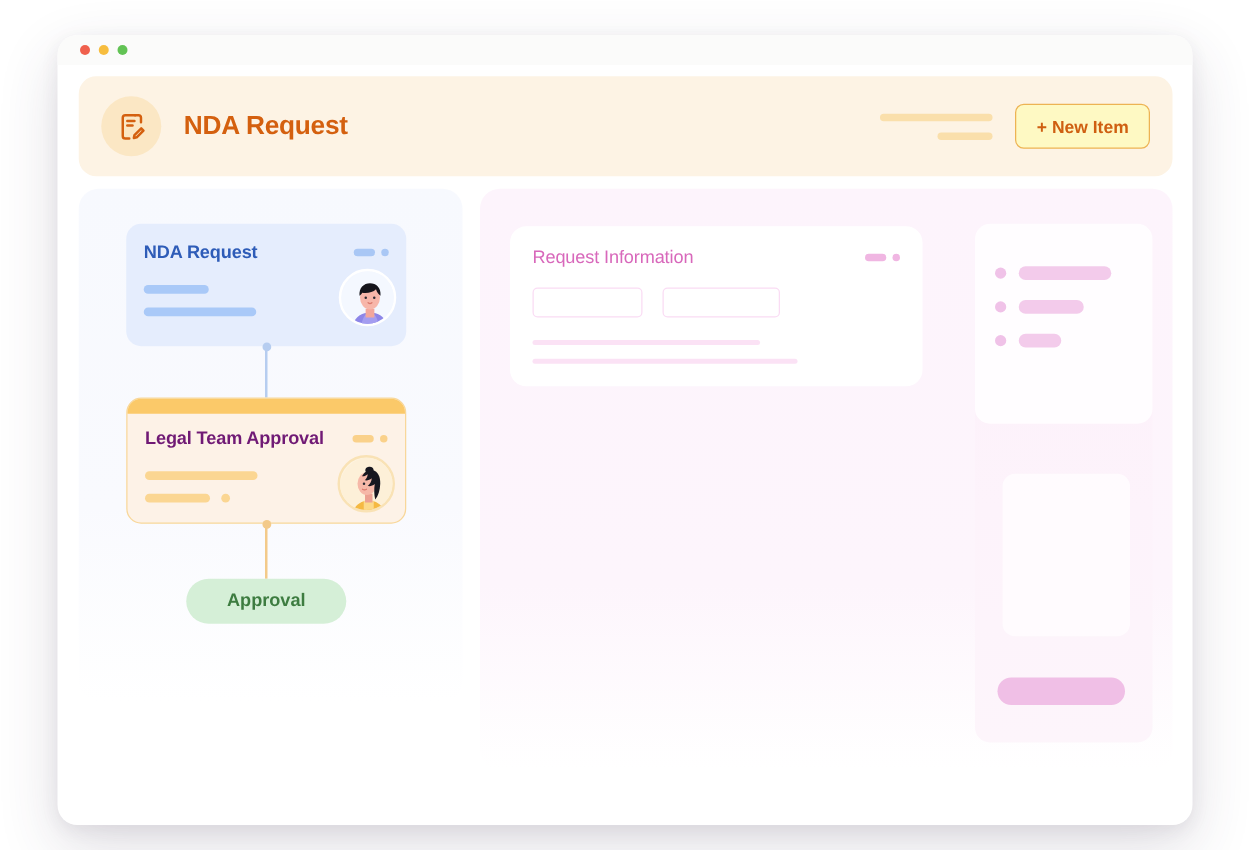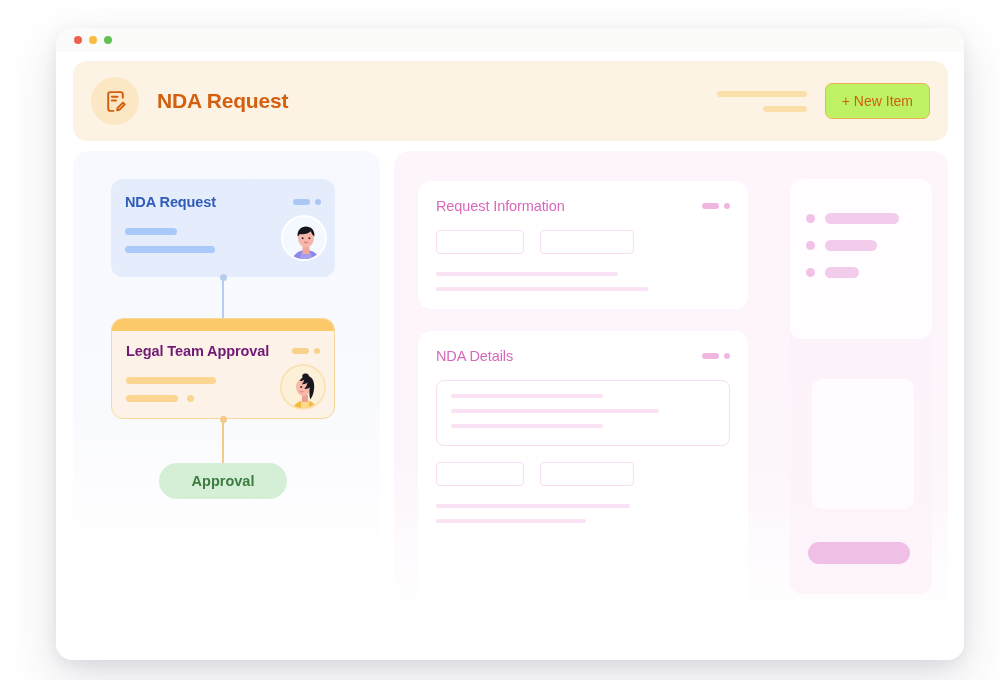--- a/index.html
+++ b/index.html
@@ -8,21 +8,21 @@
     width: 1000px;
     height: 680px;
     background: #ffffff;
     font-family: "Liberation Sans", sans-serif;
     overflow: hidden;
   }
 
   
   .window {
     position: absolute;
-    left: 56px;
+    left: 46px;
     top: 28px;
     width: 908px;
     height: 632px;
     background: #ffffff;
     border-radius: 16px;
     box-shadow: 0 18px 48px rgba(60, 50, 80, 0.16),
                 0 4px 14px rgba(60, 50, 80, 0.08);
     overflow: hidden;
   }
 
@@ -75,25 +75,25 @@
     display: flex;
     align-items: center;
     gap: 18px;
   }
   .hdr-skeleton { display: flex; flex-direction: column; align-items: flex-end; gap: 9px; }
   .hdr-bar { height: 6px; border-radius: 3px; background: #fadfab; }
   .hdr-bar.w1 { width: 90px; }
   .hdr-bar.w2 { width: 44px; }
 
   .new-item-btn {
-    background: #bef264;
+    background: #fef9c3;
     border: 1.4px solid #edb353;
     color: #cf5f11;
     font-size: 14px;
-    font-weight: normal;
+    font-weight: bold;
     padding: 9px 16px;
     border-radius: 7px;
     cursor: pointer;
     font-family: "Liberation Sans", sans-serif;
     white-space: nowrap;
   }
 
   
   .left-panel {
     position: absolute;
@@ -449,42 +449,20 @@
       <div class="input-row">
         <div class="input-box ib1"></div>
         <div class="input-box ib2"></div>
       </div>
       <div class="underlines">
         <div class="uline u1"></div>
         <div class="uline u2"></div>
       </div>
     </div>
 
-    <div class="form-card fc2">
-      <div class="form-head">
-        <div class="form-title">NDA Details</div>
-        <div class="head-pills">
-          <span class="pill"></span>
-          <span class="pdot"></span>
-        </div>
-      </div>
-      <div class="textarea-box">
-        <div class="tline t1"></div>
-        <div class="tline t2"></div>
-        <div class="tline t3"></div>
-      </div>
-      <div class="input-row">
-        <div class="input-box ib1"></div>
-        <div class="input-box ib2"></div>
-      </div>
-      <div class="underlines">
-        <div class="uline u3"></div>
-        <div class="uline u4"></div>
-      </div>
-    </div>
 
     <div class="side-panel">
       <div class="side-list-card">
         <div class="side-row">
           <span class="side-bullet"></span>
           <span class="side-bar s1"></span>
         </div>
         <div class="side-row">
           <span class="side-bullet"></span>
           <span class="side-bar s2"></span>

